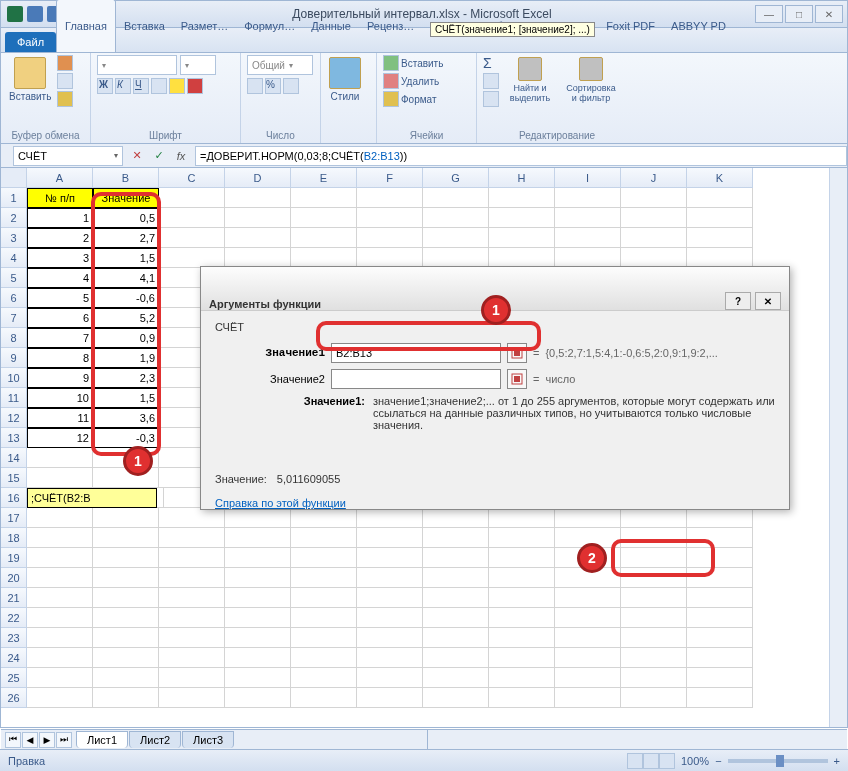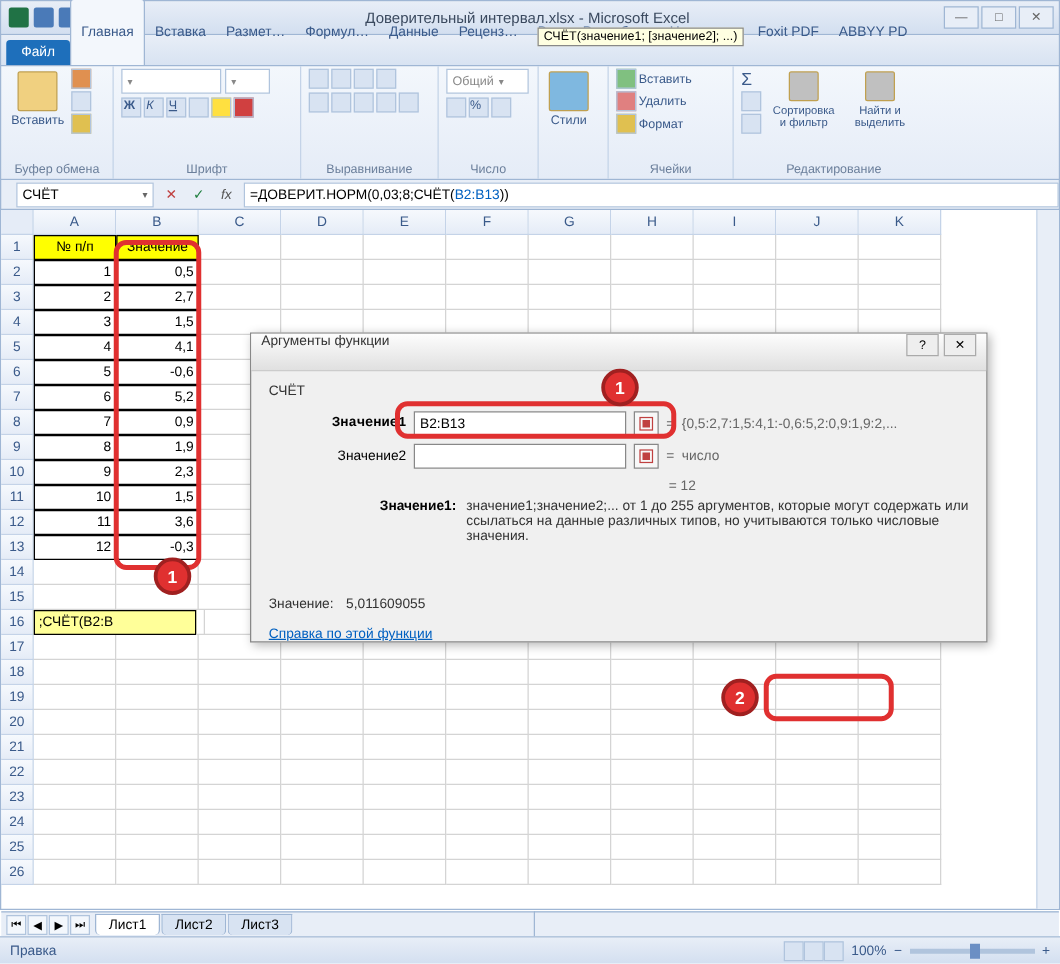--- a/index.html
+++ b/index.html
@@ -60,21 +60,21 @@
 
 
 .w-a { width: 66px; } .w-b { width: 66px; } .w-rest { width: 66px; }
 
 
 .red-ring { position: absolute; border: 4px solid #e03030; border-radius: 10px; pointer-events: none; z-index: 20; }
 .red-badge { position: absolute; width: 30px; height: 30px; background: #e03030; border: 3px solid #a02020; border-radius: 50%; color: #fff; display: flex; align-items: center; justify-content: center; font-weight: bold; z-index: 25; font-size: 14px; }
 
 
 .dialog { position: absolute; left: 200px; top: 266px; width: 590px; background: #f0f0f0; border: 1px solid #888; box-shadow: 2px 2px 8px rgba(0,0,0,0.3); z-index: 15; font-size: 11px; }
-.dialog-title { height: 30px; background: linear-gradient(#fdfdfd,#e0e0e0); display: flex; align-items: flex-start; padding: 0 8px; border-bottom: 1px solid #ccc; }
+.dialog-title { height: 44px; background: linear-gradient(#fdfdfd,#e0e0e0); display: flex; align-items: flex-end; padding: 0 8px; border-bottom: 1px solid #ccc; font-weight: bold; }
 .dialog-title-text { flex: 1; color: #333; }
 .dialog-title-btn { width: 26px; height: 18px; border: 1px solid #aaa; background: #eee; font-size: 10px; display: flex; align-items: center; justify-content: center; margin-left: 4px; }
 .dialog-body { padding: 10px 14px; }
 .dialog-fn-name { font-size: 11px; color: #333; margin-bottom: 10px; }
 .dialog-arg-row { display: flex; align-items: center; gap: 6px; margin-bottom: 6px; }
 .dialog-arg-label { width: 110px; text-align: right; font-size: 11px; }
 .dialog-arg-label.bold { font-weight: bold; font-family: Liberation Mono, monospace; }
 .dialog-arg-input { width: 170px; height: 20px; border: 1px solid #888; background: #fff; padding: 0 4px; font-size: 11px; }
 .dialog-arg-picker { width: 20px; height: 20px; border: 1px solid #888; background: #f8f8f8; display: flex; align-items: center; justify-content: center; }
 .dialog-arg-picker svg { width: 12px; height: 12px; }
@@ -167,38 +167,20 @@
         <div class="ribbon-mini"><b style="font-size:10px;padding:1px">Ж</b></div>
         <div class="ribbon-mini"><i style="font-size:10px;padding:1px">К</i></div>
         <div class="ribbon-mini"><u style="font-size:10px;padding:1px">Ч</u></div>
         <div class="ribbon-mini"></div>
         <div class="ribbon-mini" style="background:#ffe040"></div>
         <div class="ribbon-mini" style="background:#d04040"></div>
       </div>
     </div>
     <div class="ribbon-group-label">Шрифт</div>
   </div>
-  <div class="ribbon-group" style="width:110px">
-    <div class="ribbon-group-content" style="flex-direction:column;gap:3px">
-      <div class="ribbon-row">
-        <div class="ribbon-mini"></div>
-        <div class="ribbon-mini"></div>
-        <div class="ribbon-mini"></div>
-        <div class="ribbon-mini"></div>
-      </div>
-      <div class="ribbon-row">
-        <div class="ribbon-mini"></div>
-        <div class="ribbon-mini"></div>
-        <div class="ribbon-mini"></div>
-        <div class="ribbon-mini"></div>
-        <div class="ribbon-mini"></div>
-      </div>
-    </div>
-    <div class="ribbon-group-label">Выравнивание</div>
-  </div>
   <div class="ribbon-group" style="width:80px">
     <div class="ribbon-group-content" style="flex-direction:column;gap:3px">
       <div class="ribbon-select" style="width:66px">
           <span>Общий</span>
           <span class="chev">▾</span>
         </div>
       <div class="ribbon-row">
         <div class="ribbon-mini"></div>
         <div class="ribbon-mini">%</div>
         <div class="ribbon-mini"></div>
@@ -236,25 +218,25 @@
     <div class="ribbon-group-content">
       <div class="ribbon-3row">
         <div class="ribbon-row">
             <span style="font-size:14px">Σ</span>
           </div>
         <div class="ribbon-mini"></div>
         <div class="ribbon-mini"></div>
       </div>
       <div class="ribbon-big-btn">
         <div class="ribbon-big-icon" style="background:#c0c0c0;width:24px;height:24px"></div>
-        <span style="font-size:9px;text-align:center;width:56px">Сортировка и фильтр</span>
+        <span style="font-size:9px;text-align:center;width:50px">Найти и выделить</span>
       </div>
       <div class="ribbon-big-btn">
         <div class="ribbon-big-icon" style="background:#c0c0c0;width:24px;height:24px"></div>
-        <span style="font-size:9px;text-align:center;width:50px">Найти и выделить</span>
+        <span style="font-size:9px;text-align:center;width:56px">Сортировка и фильтр</span>
       </div>
     </div>
     <div class="ribbon-group-label">Редактирование</div>
   </div>
 </div>
 
 <div class="formula-bar">
   <div class="name-box">
     <span>СЧЁТ</span>
       <span class="chev">▾</span>
@@ -688,21 +670,20 @@
       <input class="dialog-arg-input" value="" style="">
       <div class="dialog-arg-picker">
           <svg viewBox="0 0 12 12">
             <rect x="1" y="1" width="10" height="10" fill="none" stroke="#c04040"></rect>
             <rect x="3" y="3" width="6" height="6" fill="#c04040"></rect>
           </svg>
         </div>
       <span class="dialog-eq">=</span>
       <span class="dialog-result-preview">число</span>
     </div>
-    <div class="center-eq" style="padding-left:320px;text-align:left">= 12</div>
     <div class="dialog-arg-desc">
       <div class="lbl">Значение1:</div>
       <div class="txt">значение1;значение2;... от 1 до 255 аргументов, которые могут содержать или ссылаться на данные различных типов, но учитываются только числовые значения.</div>
     </div>
   </div>
   <div style="padding:0 14px 4px;display:flex;gap:10px">
     <span class="dialog-result-label">Значение:</span>
     <span class="dialog-result-val">5,011609055</span>
   </div>
   <div class="dialog-link">Справка по этой функции</div>

